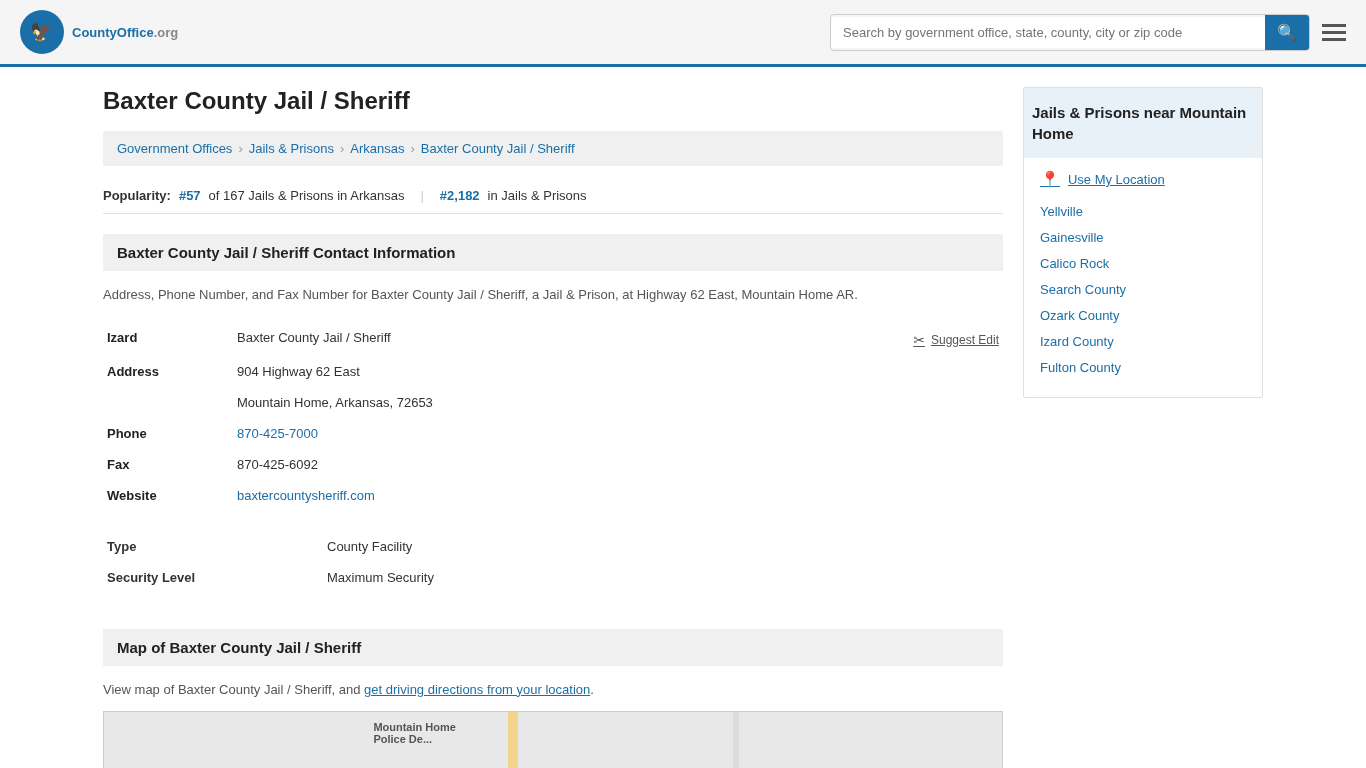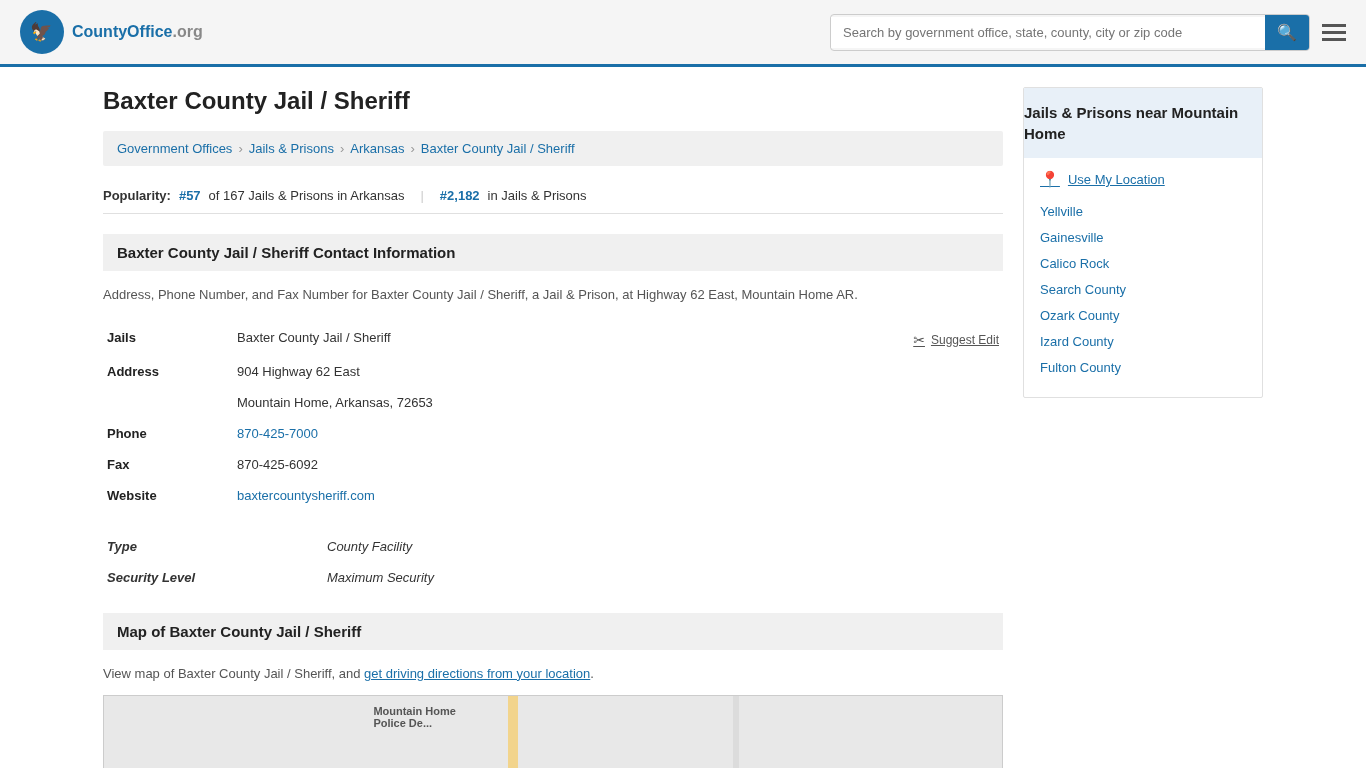--- a/index.html
+++ b/index.html
@@ -25,21 +25,21 @@
       background: #1a6fa8;
       border-radius: 50%;
       display: flex;
       align-items: center;
       justify-content: center;
       color: white;
       font-size: 18px;
       font-weight: bold;
     }
     .logo-text {
-      font-size: 16px;
+      font-size: 13px;
       font-weight: bold;
       color: #333;
     }
     .logo-text span {
       color: #1a6fa8;
     }
     .header-right {
       display: flex;
       align-items: center;
       gap: 12px;
@@ -193,22 +193,21 @@
       float: right;
       margin-top: 2px;
     }
     .suggest-icon {
       font-size: 14px;
     }
 
     .details-table {
       width: 100%;
       border-collapse: collapse;
-      margin-bottom: 20px;
-      font-style: italic;
+      margin-bottom: 36px;
     }
     .details-table tr td {
       padding: 8px 4px;
       font-size: 13px;
       vertical-align: top;
     }
     .details-table tr td:first-child {
       font-weight: bold;
       width: 220px;
     }
@@ -257,21 +256,21 @@
       width: 240px;
       flex-shrink: 0;
     }
     .sidebar-box {
       border: 1px solid #e0e0e0;
       border-radius: 2px;
       overflow: hidden;
     }
     .sidebar-title {
       background: #e8f0f8;
-      padding: 14px 0;
+      padding: 14px 8px;
       font-size: 15px;
       font-weight: bold;
       color: #222;
       line-height: 1.4;
     }
     .sidebar-body {
       padding: 12px 16px;
     }
     .sidebar-location-btn {
       display: flex;
@@ -348,21 +347,21 @@
       <span class="pop-num">#2,182</span>
       <span>in Jails &amp; Prisons</span>
     </div>
 
     <div class="section-header">Baxter County Jail / Sheriff Contact Information</div>
     <p class="section-desc">Address, Phone Number, and Fax Number for Baxter County Jail / Sheriff, a Jail &amp; Prison, at Highway 62 East, Mountain Home AR.</p>
 
     <table class="info-table">
       <tbody>
           <tr>
-        <td>Jails</td>
+        <td>Izard</td>
         <td>Baxter County Jail / Sheriff</td>
         <td style="text-align:right; width:160px;">
           <button class="suggest-edit-btn">
             <span class="suggest-icon">✂</span>
             <span>Suggest Edit</span>
           </button>
         </td>
       </tr>
       <tr>
         <td>Address</td>

